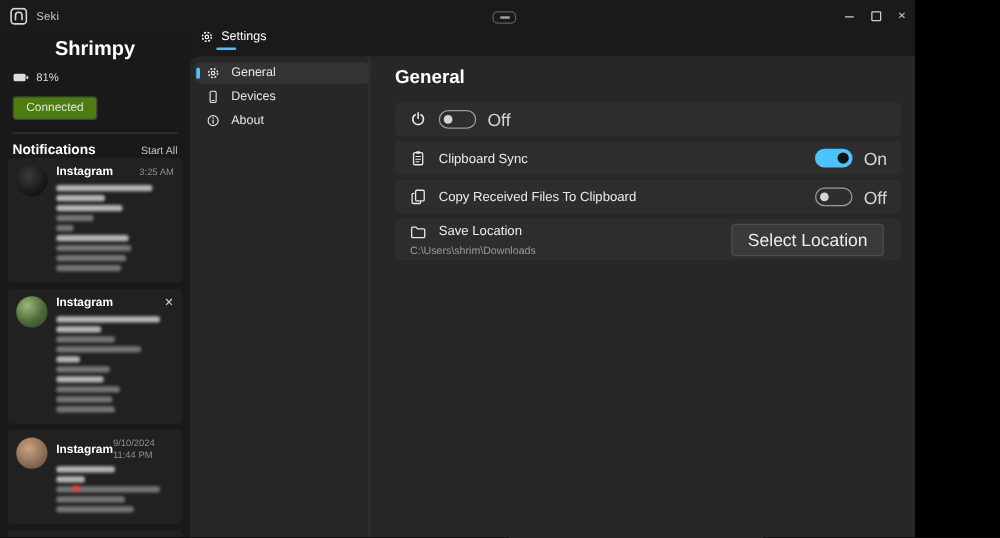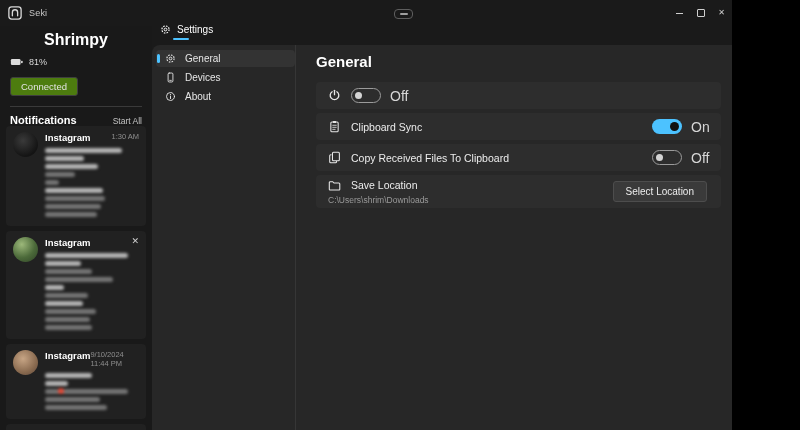--- a/index.html
+++ b/index.html
@@ -31,21 +31,21 @@
   .notif-header{display:flex;align-items:baseline;justify-content:space-between;margin:7px 10px 4px;}
   .notif-title{font-size:11px;font-weight:700;color:#fff;}
   .clear-all{font-size:8.5px;color:#c4c4c4;cursor:pointer;}
   .notif-list{position:absolute;top:100px;left:0;right:0;bottom:0;overflow:hidden;padding:0 6px;}
   .notif-card{background:#212121;border-radius:4px;margin-bottom:5px;padding:6px 7px;display:flex;gap:7px;}
   .avatar{width:25px;height:25px;border-radius:50%;flex-shrink:0;}
   .avatar-dark {background:radial-gradient(circle at 40% 35%,#3a3a3a,#141414 70%);}
   .avatar-green{background:radial-gradient(circle at 35% 30%,#9cb87a,#4c6a3a 55%,#2e4226);}
   .avatar-tan  {background:radial-gradient(circle at 40% 35%,#c7a585,#8a6b50 60%,#5d473a);}
   .notif-body{flex:1;min-width:0;}
-  .notif-head{display:flex;justify-content:space-between;margin-bottom:5px;}
+  .notif-head{display:flex;align-items:center;justify-content:space-between;margin-bottom:5px;}
   .notif-app{font-size:9.5px;font-weight:700;color:#fff;}
   .notif-time{font-size:7.5px;color:#8f8f8f;}
   .notif-close{font-size:9px;color:#cfcfcf;cursor:pointer;line-height:1;}
   .rline{height:5px;border-radius:2.5px;background:#757575;filter:blur(1.4px);margin-bottom:3px;position:relative;}
   .rline.bold{background:#b5b5b5;}
   .emoji-dot{position:absolute;left:16%;top:-1px;width:6px;height:6px;border-radius:50%;background:#e04a38;}
 
   
   .main{position:absolute;top:26px;left:152px;right:0;bottom:0;background:#1a1a1a;}
   .tabstrip{position:relative;height:19px;}
@@ -71,21 +71,21 @@
   .toggle.off{border:1px solid #9b9b9b;background:transparent;}
   .toggle.off .knob{position:absolute;left:3px;top:3px;width:7px;height:7px;border-radius:50%;background:#d4d4d4;}
   .toggle.on{background:var(--accent,#4cc2ff);}
   .toggle.on .knob{position:absolute;right:3px;top:3px;width:9px;height:9px;border-radius:50%;background:#111;}
   .tstate{font-size:14px;color:#d6d6d6;margin-left:9px;width:16px;}
   .srow.tall{height:33px;align-items:center;}
   .lcol{flex:1;display:flex;flex-direction:column;justify-content:center;}
   .lrow{display:flex;align-items:center;}
   .lrow .sicon{margin-right:10px;}
   .spath{font-size:8.5px;color:#9a9a9a;margin-top:3px;}
-  .sel-btn{background:#3a3a3a;border:1px solid #4d4d4d;border-radius:3px;color:#ececec;font-size:10px;
+  .sel-btn{background:#3a3a3a;border:1px solid #4d4d4d;border-radius:3px;color:#ececec;font-size:14px;
         font-family:inherit;padding:4px 12px;cursor:pointer;}
 </style>
 </head>
 <body>
 
 <div class="app">
 
   <div class="titlebar">
     <div class="tb-left">
       <span class="logo">
@@ -128,21 +128,21 @@
     <div class="notif-header">
       <span class="notif-title">Notifications</span>
       <span class="clear-all">Start All</span>
     </div>
     <div class="notif-list" id="notifList">
         <div class="notif-card">
           <div class="avatar avatar-dark"></div>
           <div class="notif-body">
             <div class="notif-head">
               <span class="notif-app">Instagram</span>
-              <span class="notif-time">1:30 AM</span>
+              <span class="notif-time">3:25 AM</span>
             </div>
             <div class="rline bold" style="width: 82%;"></div>
             <div class="rline bold" style="width: 42%;"></div>
             <div class="rline bold" style="width: 56%; margin-top: 3px;"></div>
             <div class="rline" style="width: 32%;"></div>
             <div class="rline" style="width: 15%;"></div>
             <div class="rline bold" style="width: 62%; margin-top: 3px;"></div>
             <div class="rline" style="width: 64%;"></div>
             <div class="rline" style="width: 60%;"></div>
             <div class="rline" style="width: 55%;"></div>

